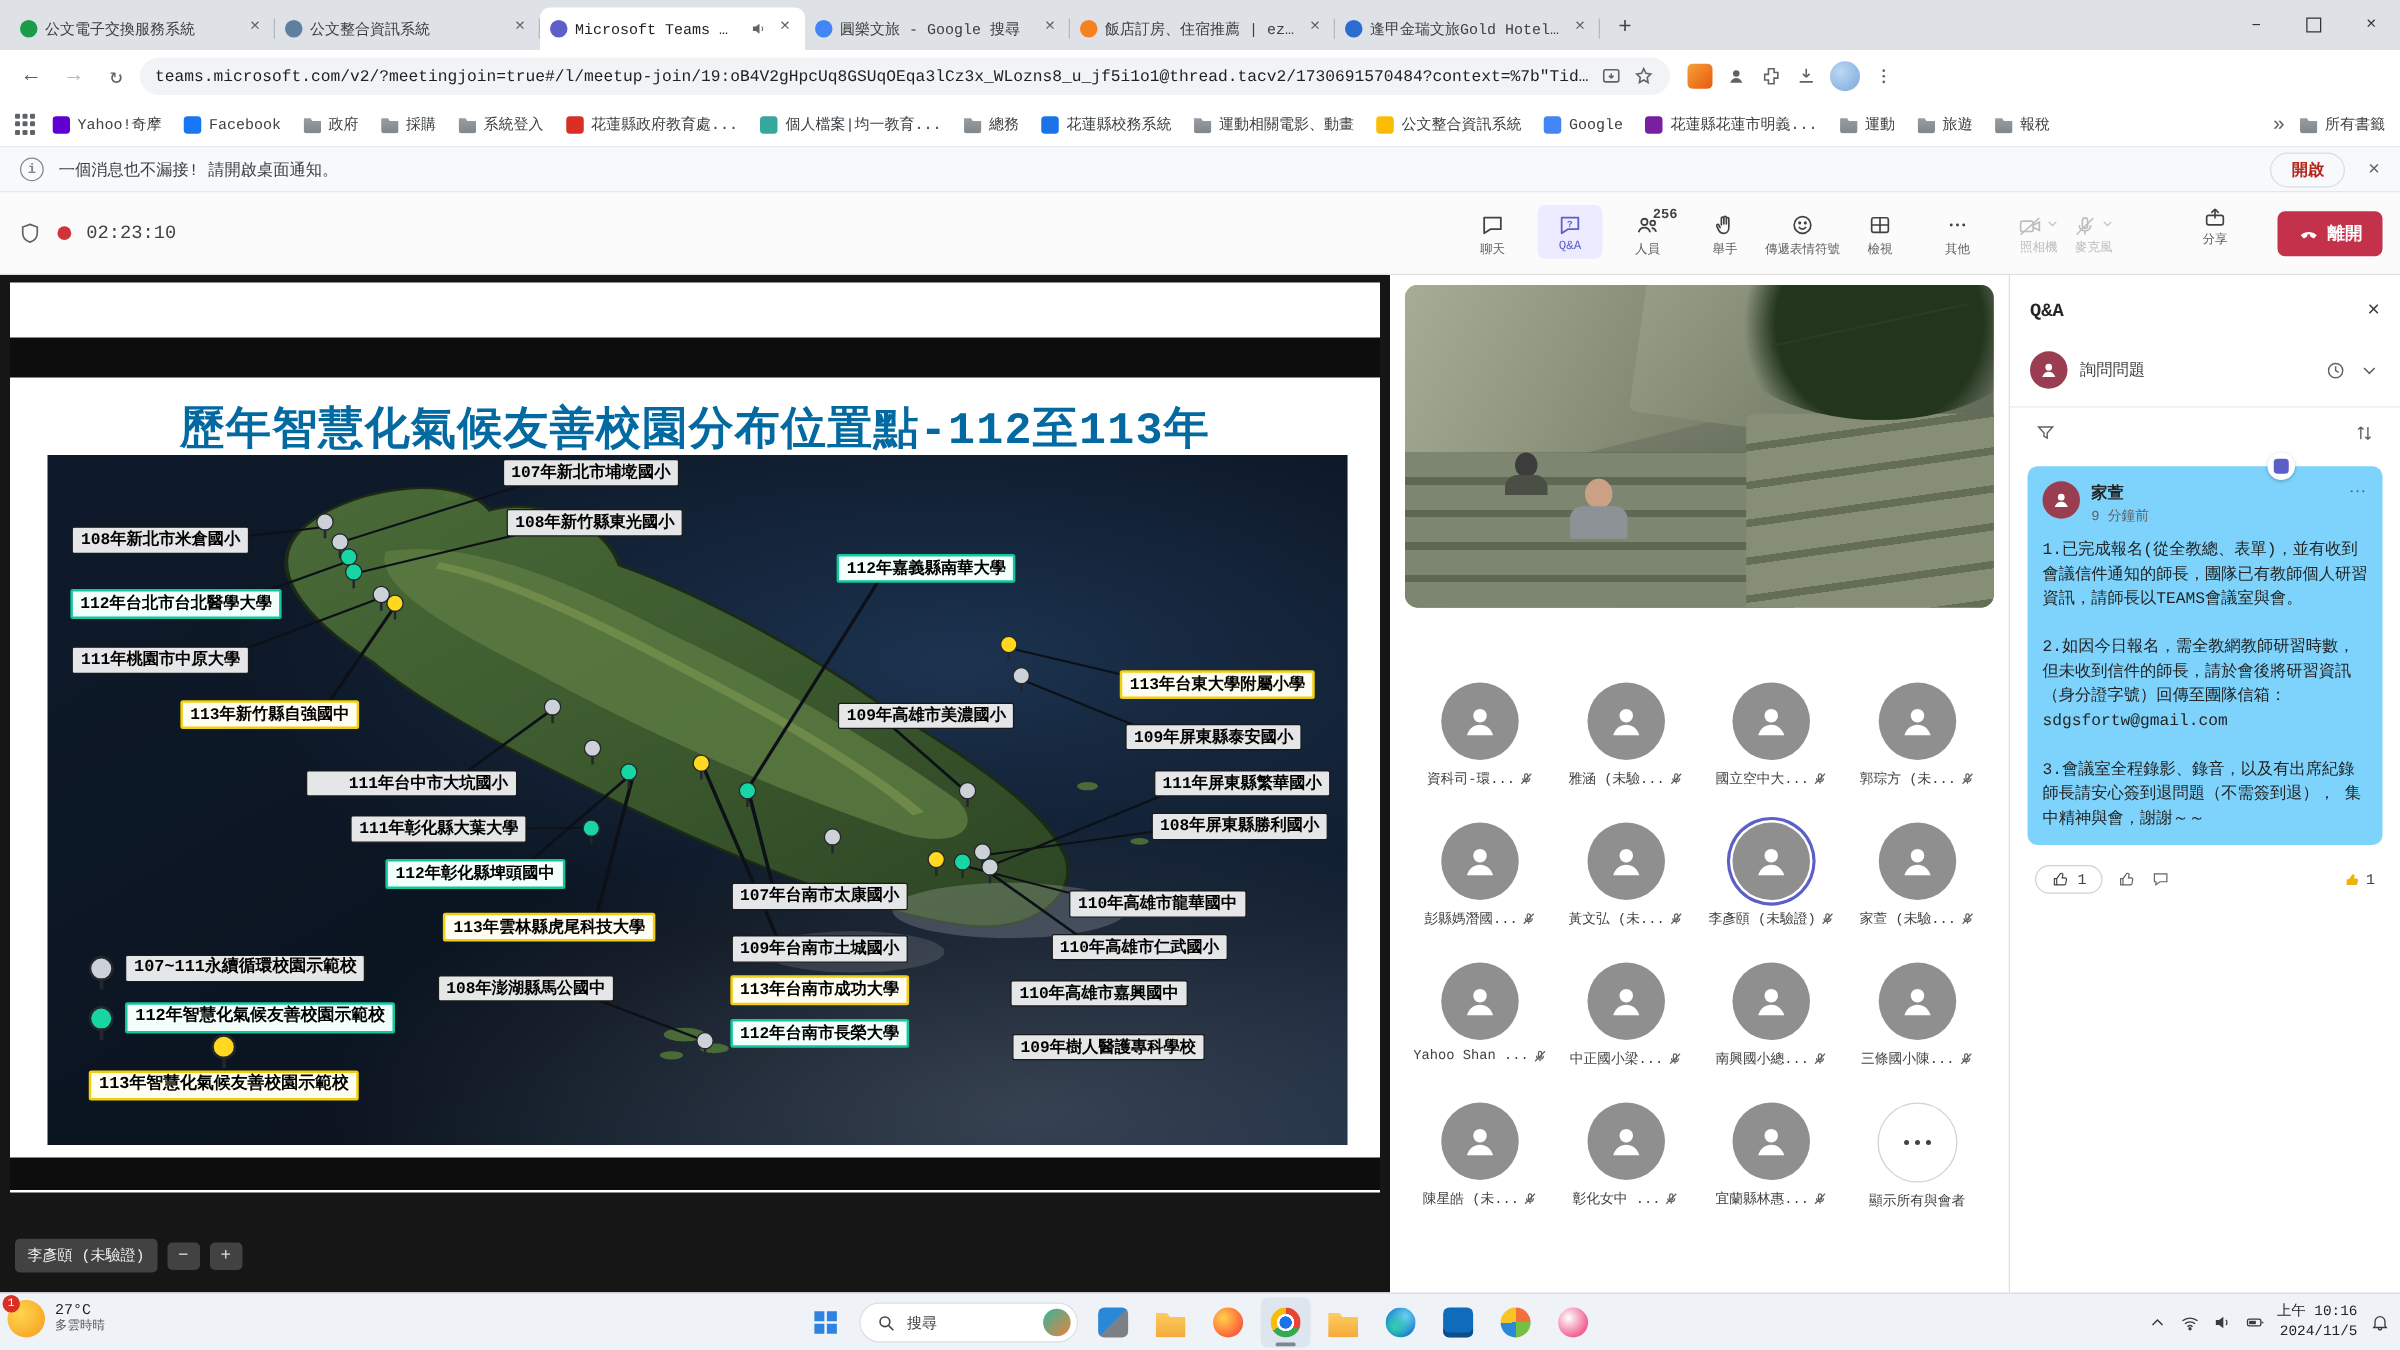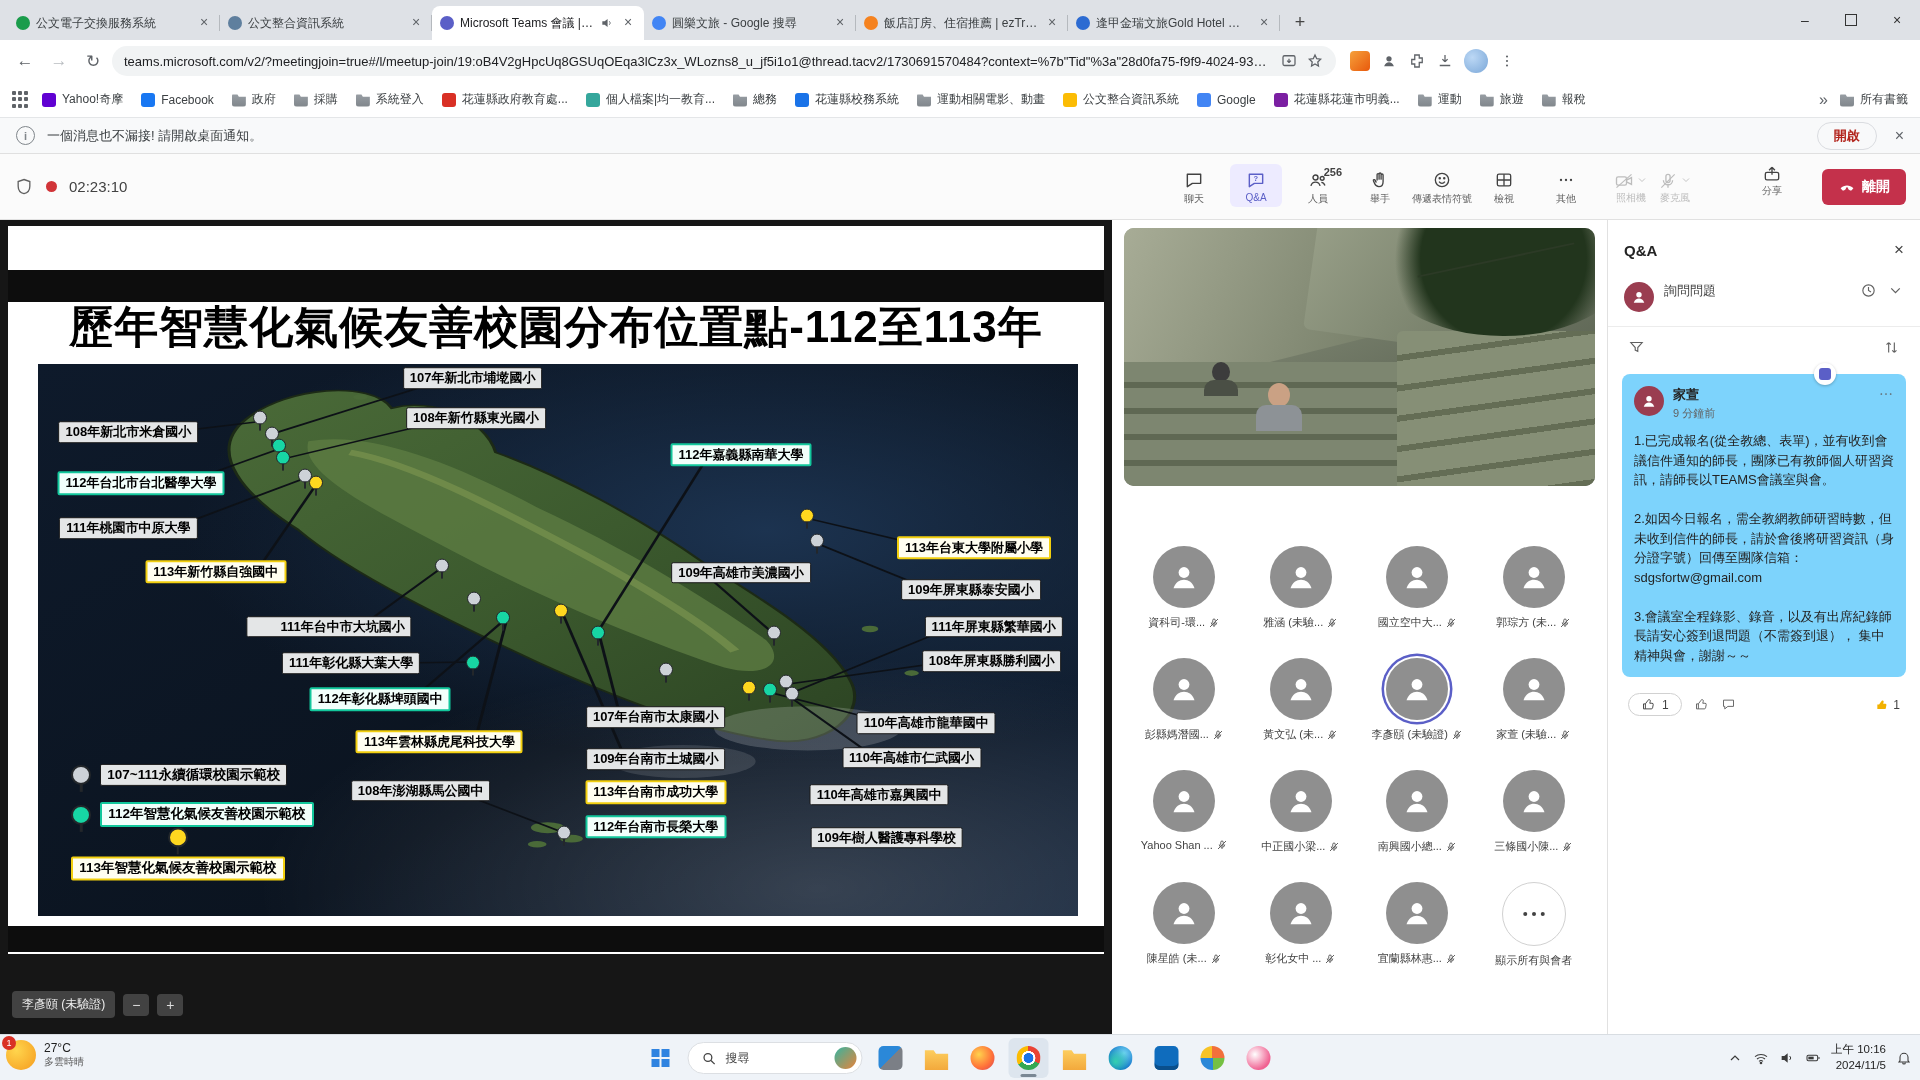--- a/index.html
+++ b/index.html
@@ -1,17 +1,17 @@
 <!DOCTYPE html>
 <html><head>
 <meta charset="utf-8">
 <style>
   html,body{margin:0;padding:0;background:#000;}
   #screen{position:relative;width:1920px;height:1080px;overflow:hidden;background:#fff;
-    font-family:Liberation Sans, sans-serif;color:#202124;}
+    font-family:Liberation Mono, monospace;color:#202124;}
   
   #tabbar{position:absolute;left:0;top:0;width:1920px;height:40px;background:#dee1e6;display:flex;align-items:flex-end;}
   #tabs{display:flex;align-items:flex-end;height:40px;padding-left:8px;}
   .tab{display:flex;align-items:center;gap:6px;width:196px;height:34px;padding:0 8px;border-radius:8px 8px 0 0;
     font-size:12px;color:#3c4043;position:relative;}
   .tab:not(.active):after{content:"";position:absolute;right:0;top:9px;height:16px;width:1px;background:#b5b9be;}
   .tab.active{background:#fff;color:#202124;}
   .favicon{width:14px;height:14px;border-radius:50%;flex:0 0 auto;}
   .tab-title{flex:1;white-space:nowrap;overflow:hidden;text-overflow:ellipsis;}
   .tab-audio{width:14px;height:14px;color:#5f6368;flex:0 0 auto;}
@@ -68,21 +68,21 @@
   #share-btn{position:absolute;left:1762px;top:10px;display:flex;flex-direction:column;align-items:center;color:#424242;}
   #leave-btn{position:absolute;left:1822px;top:15px;height:36px;background:#c4314b;border-radius:6px;color:#fff;display:flex;align-items:center;gap:6px;padding:0 16px;font-size:14px;font-weight:bold;}
   #leave-btn svg{width:18px;height:18px;}
   
   #main{position:absolute;left:0;top:220px;width:1920px;height:814px;background:#fff;}
   
   #share{position:absolute;left:0;top:0;width:1112px;height:814px;background:#161616;}
   #slide{position:absolute;left:8px;top:6px;width:1096px;height:728px;background:#fff;}
   .slide-band-top{position:absolute;left:0;top:44px;width:100%;height:32px;background:#0d0d0d;}
   .slide-band-bot{position:absolute;left:0;top:700px;width:100%;height:26px;background:#0d0d0d;}
-  #slide-title{position:absolute;left:0;top:72px;width:100%;text-align:center;font-size:44px;font-weight:bold;color:#000000;letter-spacing:1px;}
+  #slide-title{position:absolute;left:0;top:92px;width:100%;text-align:center;font-size:36px;font-weight:bold;color:#0369a1;letter-spacing:1px;}
   #map{position:absolute;left:30px;top:138px;width:1040px;height:552px;background:
     radial-gradient(90% 70% at 75% 95%,rgba(255,255,255,.16),rgba(255,255,255,0) 60%),
     radial-gradient(80% 60% at 70% 30%,#1c3350,rgba(28,51,80,0) 70%),
     linear-gradient(150deg,#0e1a2b,#0b1420 60%,#14243a);overflow:hidden;}
   #map svg.geo{position:absolute;left:0;top:0;width:100%;height:100%;}
   #map-labels{position:absolute;left:0;top:0;width:100%;height:100%;}
   .mlbl{position:absolute;transform:translate(-50%,-50%);font-size:13px;font-weight:bold;color:#000;
     padding:1px 6px;white-space:nowrap;border-radius:2px;line-height:1.35;}
   .mlbl.gray{background:#e4e6e7;border:1.5px solid #1a1a1a;}
   .mlbl.teal{background:#f2fffb;border:2px solid #12c79c;}
@@ -129,21 +129,21 @@
   .pavatar.overflow svg{width:30px;height:30px;}
   .pname{margin-top:7px;max-width:108px;display:flex;align-items:center;gap:3px;font-size:11px;color:#424242;}
   .pname-t{white-space:nowrap;overflow:hidden;text-overflow:ellipsis;}
   .pmute{width:12px;height:12px;color:#616161;flex:0 0 auto;}
   .pmute svg{width:12px;height:12px;}
   
   #qa{position:absolute;left:1607px;top:0;width:313px;height:814px;background:#fff;border-left:1px solid #e1e1e1;box-sizing:border-box;}
   #qa-header{display:flex;align-items:center;justify-content:space-between;padding:20px 16px 12px;}
   #qa-title{font-size:15px;font-weight:bold;color:#242424;}
   #qa-close{color:#424242;font-size:17px;}
-  #qa-ask{display:flex;gap:10px;padding:10px 16px 14px;border-bottom:1px solid #ececec;}
+  #qa-ask{display:flex;align-items:center;gap:10px;padding:10px 16px 14px;border-bottom:1px solid #ececec;}
   .qa-avatar{width:30px;height:30px;border-radius:50%;background:#9a3d50;display:flex;align-items:center;justify-content:center;color:#fff;flex:0 0 auto;}
   .qa-avatar svg{width:18px;height:18px;}
   #qa-ask-label{font-size:13px;color:#424242;flex:1;}
   .qa-gic{width:17px;height:17px;color:#616161;}
   .qa-gic svg{width:17px;height:17px;}
   #qa-filterrow{display:flex;align-items:center;justify-content:space-between;padding:12px 20px;}
   #qa-card{margin:6px 14px;background:#7dd3fc;border-radius:8px;padding:12px;position:relative;}
   #qa-card-head{display:flex;align-items:flex-start;gap:9px;}
   #qa-msg-name{font-size:13px;font-weight:bold;color:#242424;}
   #qa-msg-time{font-size:11px;color:#616161;margin-top:2px;}

